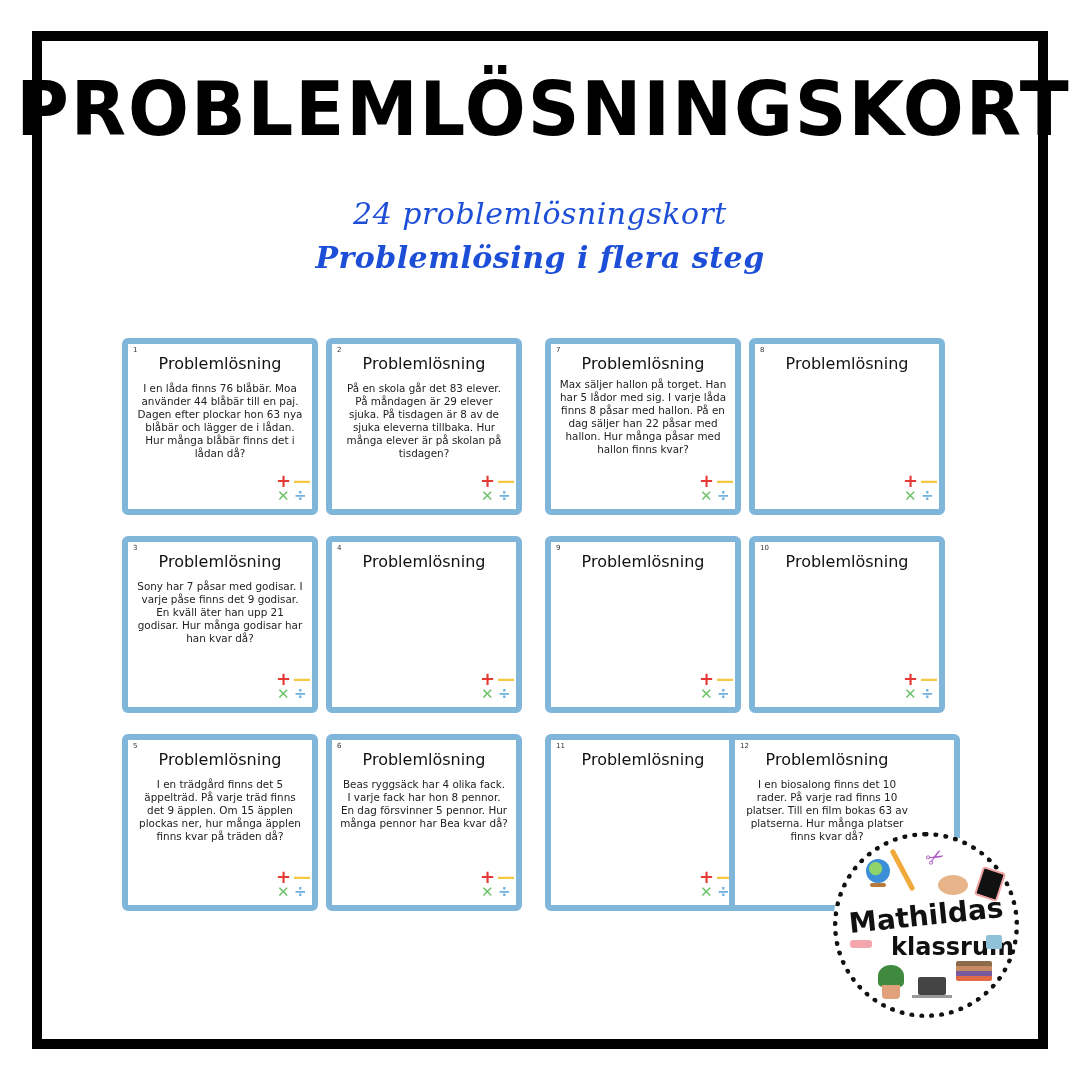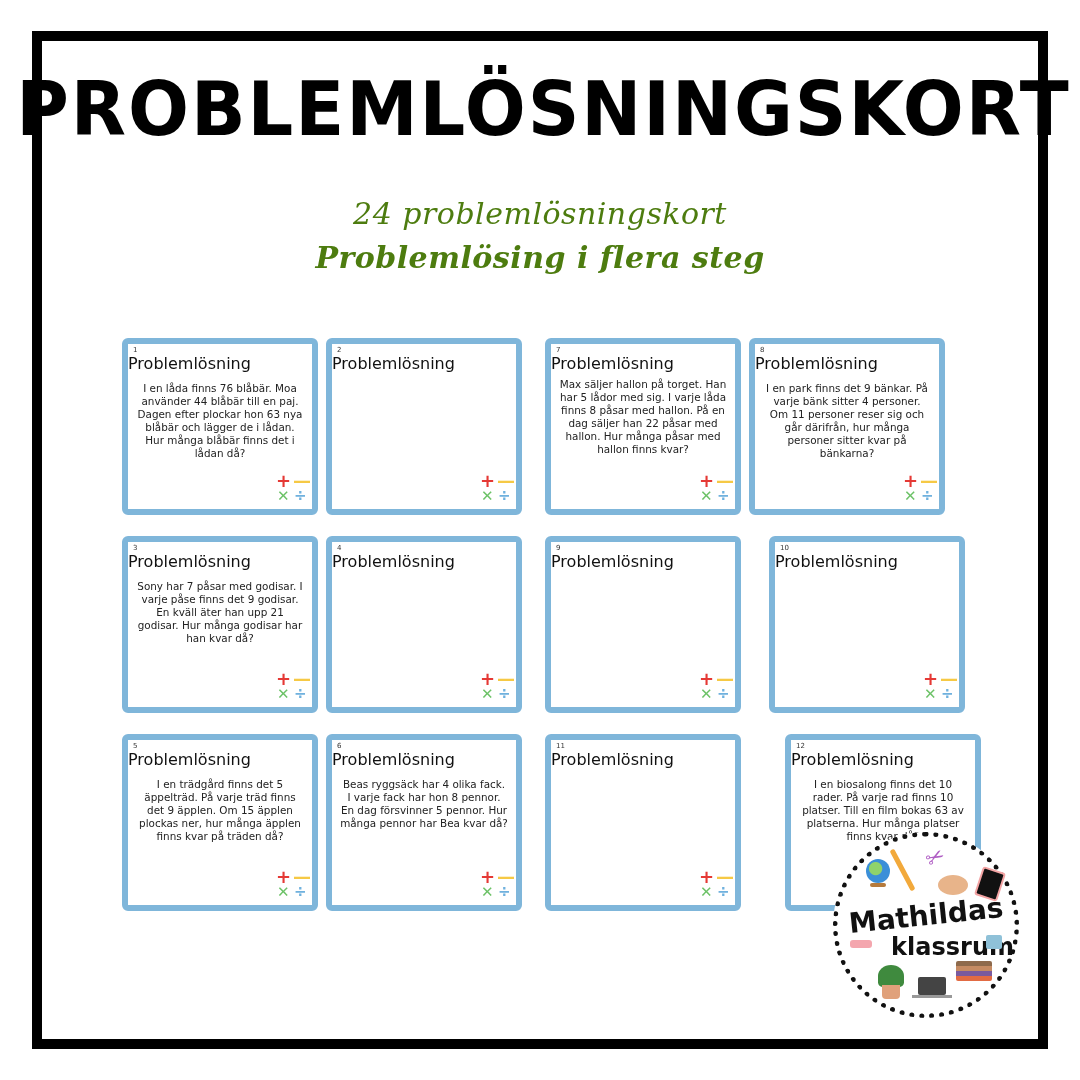--- a/index.html
+++ b/index.html
@@ -11,36 +11,36 @@
       position: absolute; left: 32px; top: 31px; width: 996px; height: 998px;
       border: 10px solid #000; background: #fff;
     }
     .main-title {
       position: absolute; left: 0; top: 72px; width: 1080px; text-align: center;
       font-family: "DejaVu Sans", sans-serif; font-weight: bold; font-size: 74px;
       letter-spacing: 2px; color: #000; line-height: 1; transform: scaleX(0.97);
     }
     .subtitle {
       position: absolute; left: 0; width: 1080px; text-align: center;
-      font-family: "DejaVu Serif", serif; font-style: italic; font-size: 30px; color: #4d7c0f;
+      font-family: "DejaVu Serif", serif; font-style: italic; font-size: 30px; color: #1d4ed8;
       letter-spacing: 0.5px;
     }
     .sub1 { top: 196px; }
     .sub2 { top: 240px; font-weight: bold; }
     .card {
       position: absolute; width: 184px; height: 165px; background: #fff;
       border: 6px solid #7fb6da; border-radius: 6px;
       box-sizing: content-box;
     }
     .card-num {
       position: absolute; left: 5px; top: 2px; font-size: 7px; color: #333;
       font-family: "DejaVu Sans", sans-serif;
     }
     .card-title {
-      position: absolute; left: 0; top: 10px; width: 184px; text-align: left;
+      position: absolute; left: 0; top: 10px; width: 184px; text-align: center;
       font-family: "DejaVu Sans", sans-serif; font-size: 16px; color: #111;
     }
     .card-body {
       position: absolute; left: 8px; top: 38px; width: 168px; text-align: center;
       font-family: "DejaVu Sans", sans-serif; font-size: 10.4px; line-height: 13px; color: #222;
     }
     .card-body.tight { top: 34px; text-align: center; }
     .ops {
       position: absolute; right: 4px; bottom: 4px; width: 32px; height: 30px;
     }
@@ -96,20 +96,21 @@
     <div class="ops">
       <span class="op plus">+</span>
       <span class="op minus">—</span>
       <span class="op times">✕</span>
       <span class="op divide">÷</span>
     </div>
   </div>
   <div class="card" style="left:326px;top:338px;">
     <span class="card-num">2</span>
     <div class="card-title">Problemlösning</div>
+    <div class="card-body">På en skola går det 83 elever. På måndagen är 29 elever sjuka. På tisdagen är 8 av de sjuka eleverna tillbaka. Hur många elever är på skolan på tisdagen?</div>
     <div class="ops">
       <span class="op plus">+</span>
       <span class="op minus">—</span>
       <span class="op times">✕</span>
       <span class="op divide">÷</span>
     </div>
   </div>
   <div class="card" style="left:545px;top:338px;">
     <span class="card-num">7</span>
     <div class="card-title">Problemlösning</div>
@@ -117,21 +118,20 @@
     <div class="ops">
       <span class="op plus">+</span>
       <span class="op minus">—</span>
       <span class="op times">✕</span>
       <span class="op divide">÷</span>
     </div>
   </div>
   <div class="card" style="left:749px;top:338px;">
     <span class="card-num">8</span>
     <div class="card-title">Problemlösning</div>
-    <div class="card-body">I en park finns det 9 bänkar. På varje bänk sitter 4 personer. Om 11 personer reser sig och går därifrån, hur många personer sitter kvar på bänkarna?</div>
     <div class="ops">
       <span class="op plus">+</span>
       <span class="op minus">—</span>
       <span class="op times">✕</span>
       <span class="op divide">÷</span>
     </div>
   </div>
 
   <div class="card" style="left:122px;top:536px;">
     <span class="card-num">3</span>
@@ -157,21 +157,21 @@
   <div class="card" style="left:545px;top:536px;">
     <span class="card-num">9</span>
     <div class="card-title">Problemlösning</div>
     <div class="ops">
       <span class="op plus">+</span>
       <span class="op minus">—</span>
       <span class="op times">✕</span>
       <span class="op divide">÷</span>
     </div>
   </div>
-  <div class="card" style="left:749px;top:536px;margin-left:20px;">
+  <div class="card" style="left:749px;top:536px;">
     <span class="card-num">10</span>
     <div class="card-title">Problemlösning</div>
     <div class="ops">
       <span class="op plus">+</span>
       <span class="op minus">—</span>
       <span class="op times">✕</span>
       <span class="op divide">÷</span>
     </div>
   </div>
 
@@ -200,21 +200,21 @@
   <div class="card" style="left:545px;top:734px;">
     <span class="card-num">11</span>
     <div class="card-title">Problemlösning</div>
     <div class="ops">
       <span class="op plus">+</span>
       <span class="op minus">—</span>
       <span class="op times">✕</span>
       <span class="op divide">÷</span>
     </div>
   </div>
-  <div class="card" style="left:785px;top:734px;">
+  <div class="card" style="left:729px;top:734px;padding-left:35px;">
     <span class="card-num">12</span>
     <div class="card-title">Problemlösning</div>
     <div class="card-body">I en biosalong finns det 10 rader. På varje rad finns 10 platser. Till en film bokas 63 av platserna. Hur många platser finns kvar då?</div>
   </div>
 </div>
 
 <div class="logo">
   <div class="deco globe"></div>
   <div class="deco globe-stand"></div>
   <div class="deco pencil"></div>

